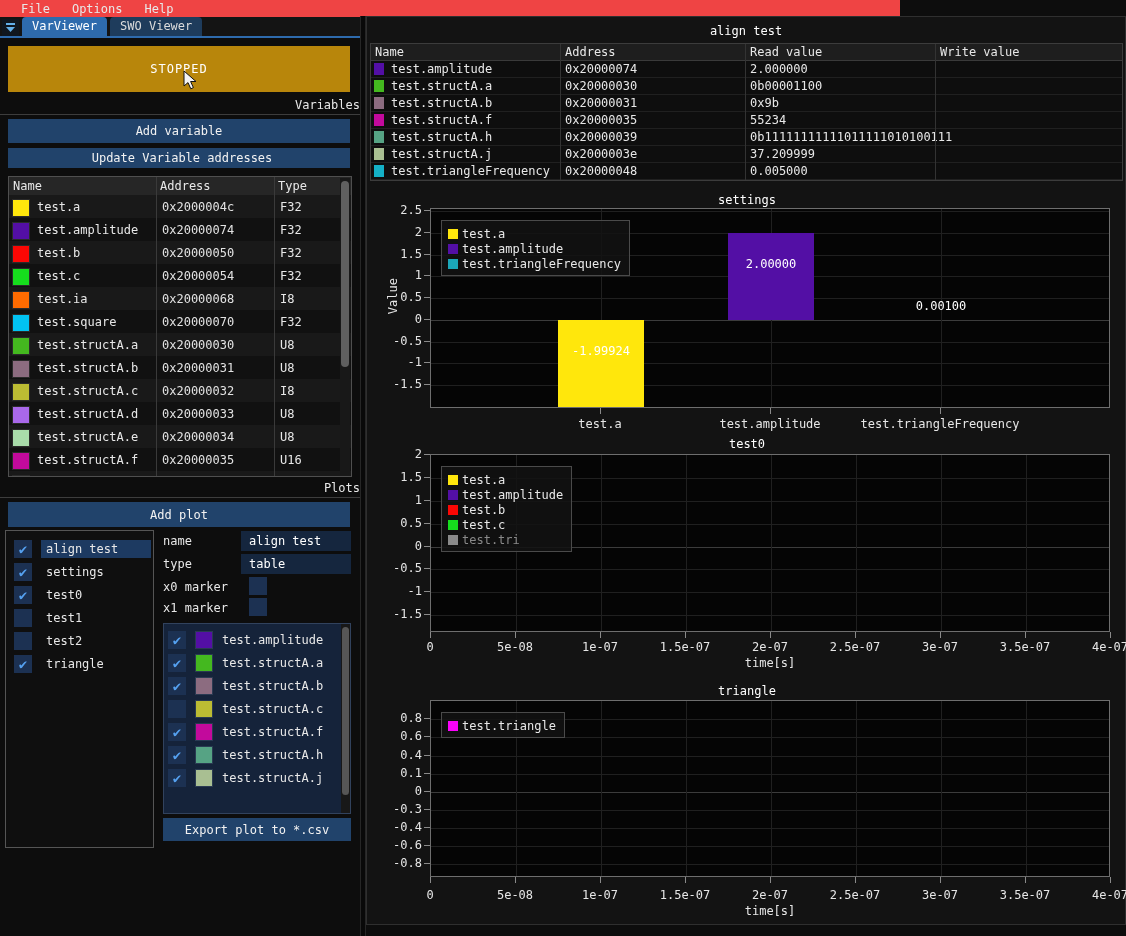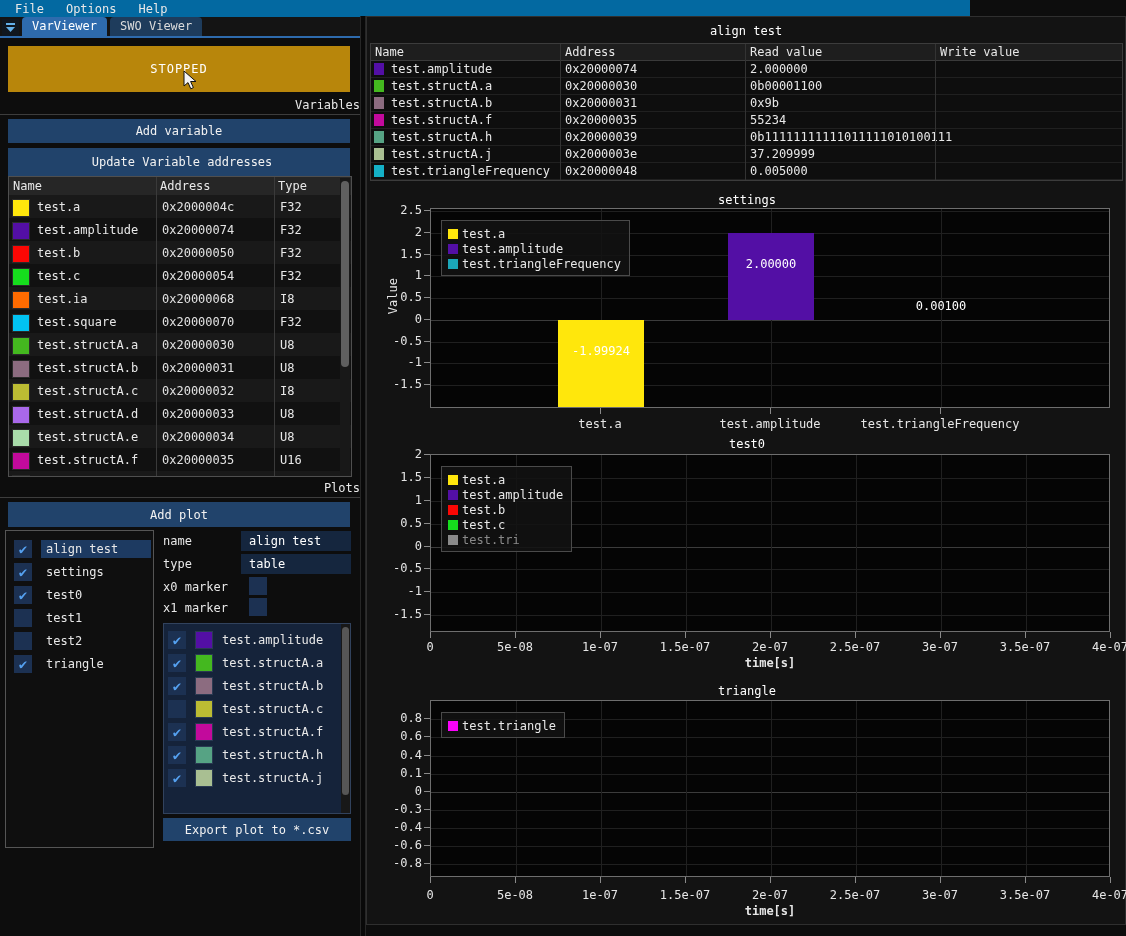--- a/index.html
+++ b/index.html
@@ -2,21 +2,21 @@
 <html><head>
 <meta charset="utf-8">
 <style>
   * { margin:0; padding:0; box-sizing:border-box; }
   html,body { width:1126px; height:936px; background:#0d0d0d; overflow:hidden;
               font-family:"DejaVu Sans Mono", monospace; font-size:12px; color:#e8e8e8; }
   body { position:relative; }
   .abs { position:absolute; }
 
   
-  .menu-bar { left:0; top:0; width:970px; height:17px; background:#0369a1; display:flex; align-items:center; padding-left:4px; }
+  .menu-bar { left:0; top:0; width:900px; height:17px; background:#ef4444; display:flex; align-items:center; padding-left:10px; }
   .menu-item { padding:0 11px; cursor:default; }
   .tab-bar { left:0; top:17px; width:362px; height:21px; background:#141414; border-bottom:2px solid #2e6bad; display:flex; align-items:flex-end; }
   .tab-icon { width:17px; height:17px; background:#10171f; margin:0 3px 0 2px; display:flex; align-items:center; justify-content:center; }
   .tab { height:19px; line-height:19px; padding:0 10px; margin-right:3px; border-radius:4px 4px 0 0; background:#1e3c5c; color:#dcdcdc; }
   .tab.active { background:#2e6bad; color:#fff; }
 
   
   .btn { background:#21436b; color:#f2f2f2; display:flex; align-items:center; justify-content:center; }
   .status-btn { background:#b8860b; color:#fff; display:flex; align-items:center; justify-content:center; letter-spacing:1px; }
   .section-hd { width:360px; text-align:right; }
@@ -75,21 +75,21 @@
   .tick-x { position:absolute; width:1px; height:6px; background:#8a8a8a; }
   .bar { position:absolute; }
   .bar-lbl { position:absolute; transform:translateX(-50%); color:#fff; white-space:nowrap; }
   .cat-lbl { position:absolute; transform:translateX(-50%); color:#e6e6e6; white-space:nowrap; }
   .legend { position:absolute; background:rgba(18,18,18,0.88); border:1px solid #4a4a4a; padding:5px 8px 4px 6px; z-index:5; }
   .leg-row { height:15px; display:flex; align-items:center; }
   .leg-sw { width:10px; height:10px; margin-right:4px; flex:none; }
   .leg-lbl { white-space:nowrap; }
   .leg-row.off .leg-lbl { color:#8a8a8a; }
   .ylab { position:absolute; writing-mode:vertical-rl; transform:rotate(180deg); color:#e6e6e6; }
-  .xlab { position:absolute; transform:translateX(-50%); color:#e6e6e6;font-weight:bold; }
+  .xlab { position:absolute; transform:translateX(-50%); color:#e6e6e6; }
 </style>
 </head>
 <body>
 
 <div class="abs menu-bar">
   <span class="menu-item">File</span>
   <span class="menu-item">Options</span>
   <span class="menu-item">Help</span>
 </div>
 
@@ -107,21 +107,21 @@
 <div class="abs status-btn" style="left:8px; top:46px; width:342px; height:46px;">STOPPED</div>
 
 <svg class="abs" style="left:183px; top:70px; z-index:50;" width="15" height="21" viewBox="0 0 15 21">
   <path d="M1,1 L1,16 L5,12.6 L7.8,18.8 L10.4,17.6 L7.6,11.5 L13,11.5 Z" fill="#f4f4f4" stroke="#111" stroke-width="1"></path>
 </svg>
 
 <div class="abs section-hd" style="top:98px;">Variables</div>
 <div class="abs sep" style="left:0; top:114px; width:360px;"></div>
 
 <div class="abs btn" style="left:8px; top:119px; width:342px; height:24px;">Add variable</div>
-<div class="abs btn" style="left:8px; top:148px; width:342px; height:28px;padding-left:6px;">Update Variable addresses</div>
+<div class="abs btn" style="left:8px; top:148px; width:342px; height:20px;padding-left:6px;">Update Variable addresses</div>
 
 <div class="abs var-table" style="left:8px; top:176px; width:344px; height:301px;">
   <div class="vhead">
     <span style="padding-left:4px; width:143px;">Name</span>
     <span style="width:118px; padding-left:8px;">Address</span>
     <span style="padding-left:8px;">Type</span>
   </div>
   <div id="var-rows">
       <div class="vrow">
         <div class="swatch" style="background: rgb(255, 231, 12);"></div>

